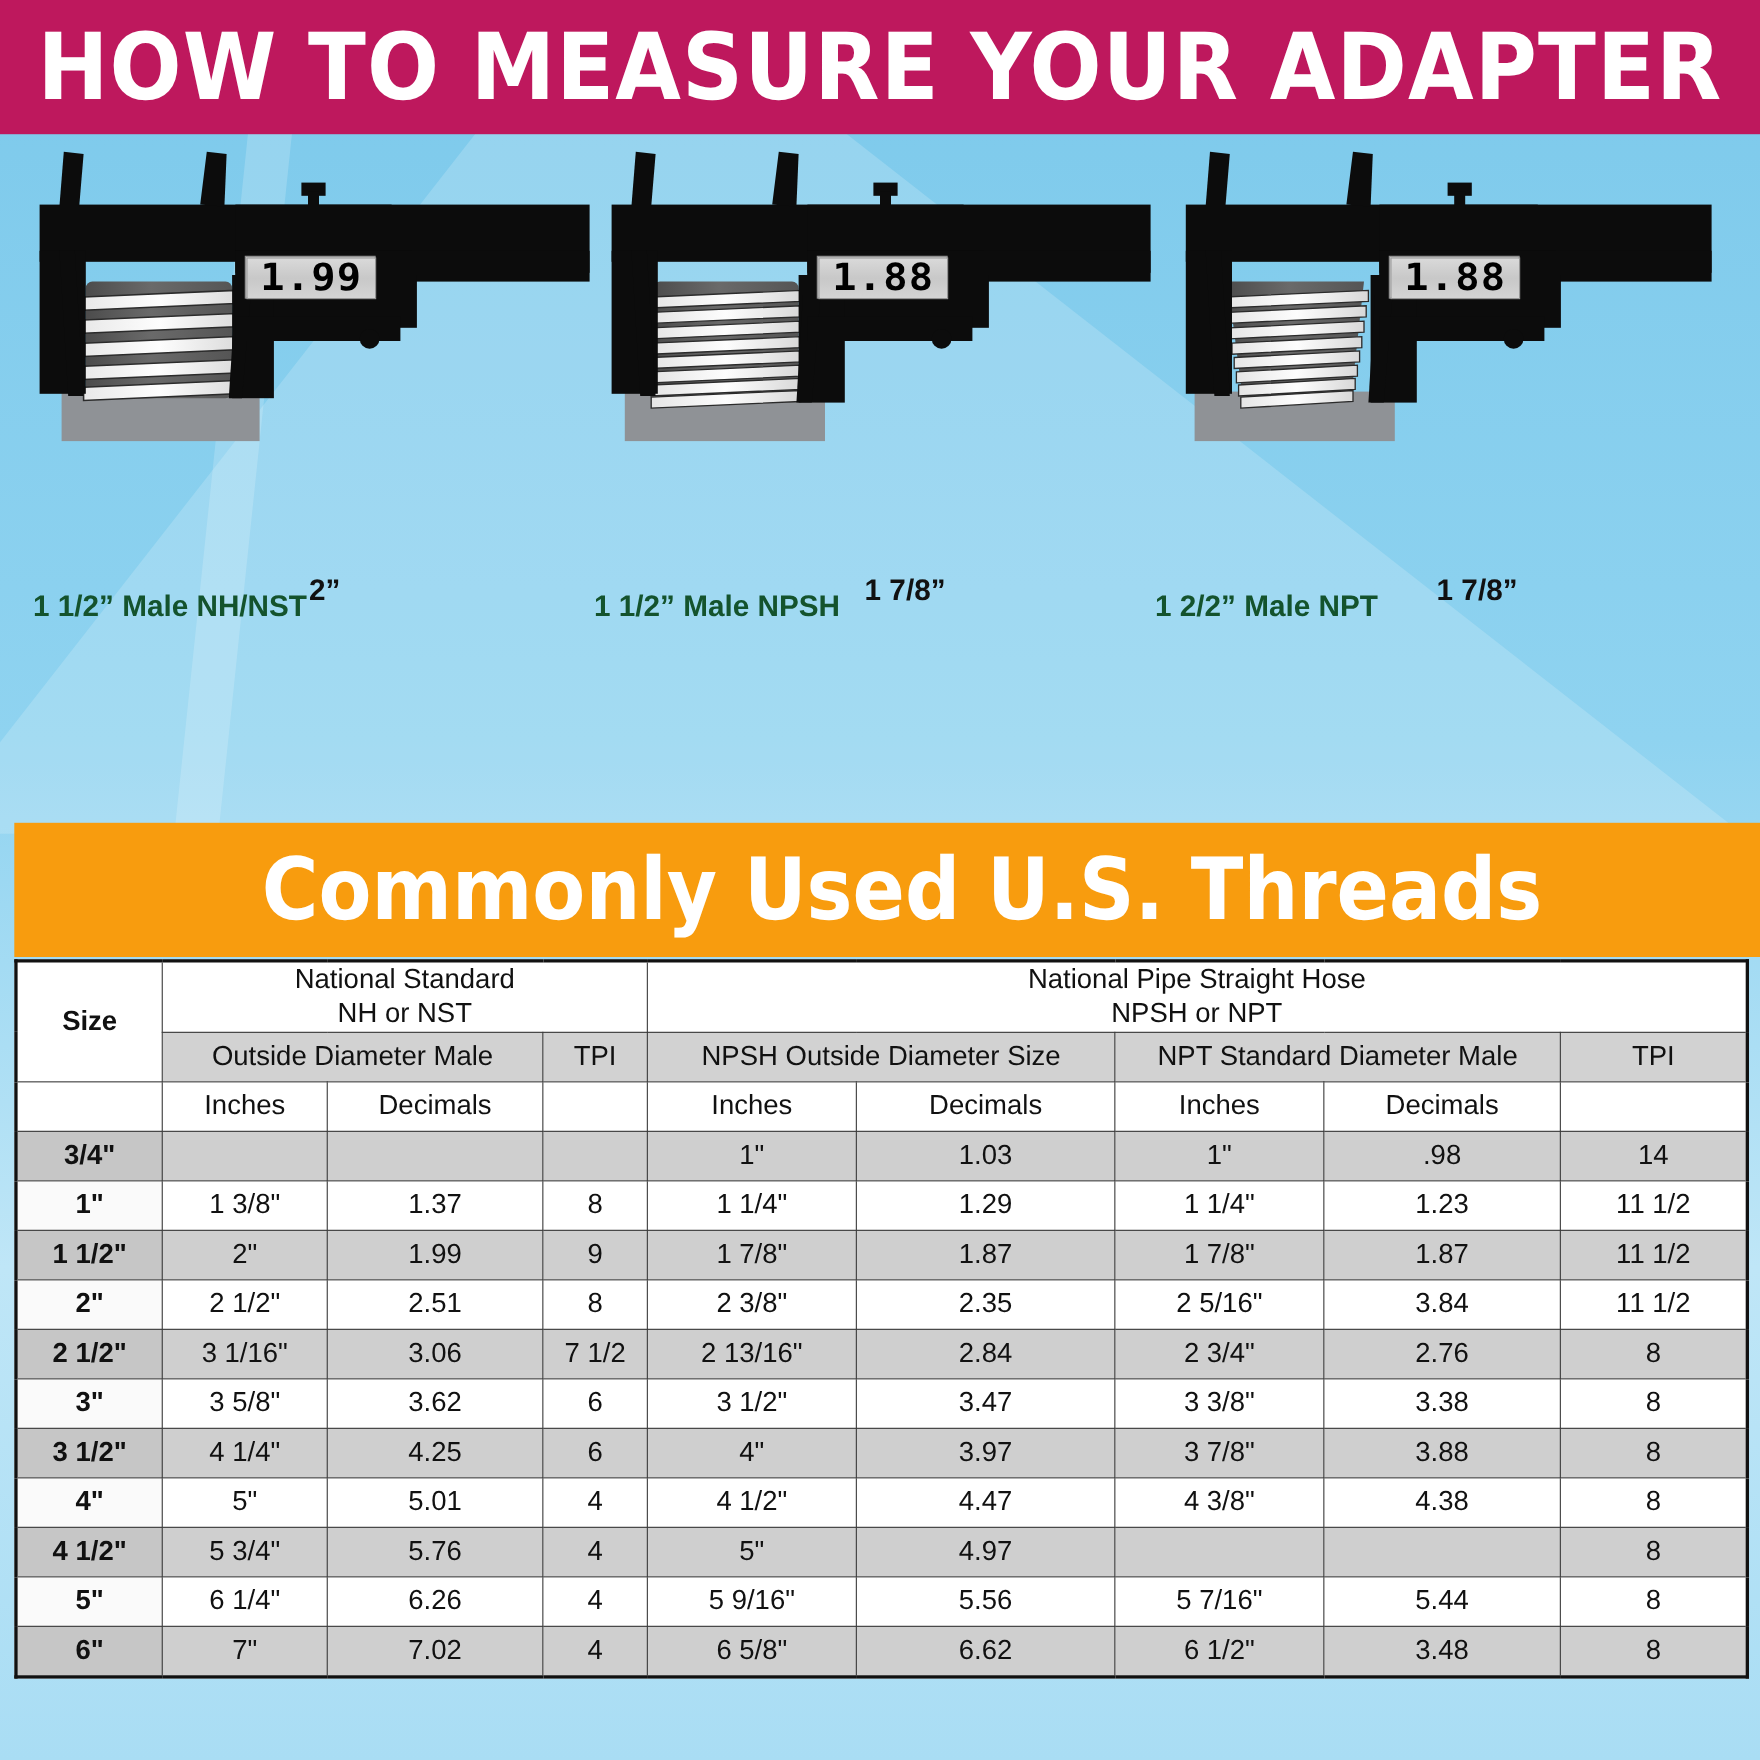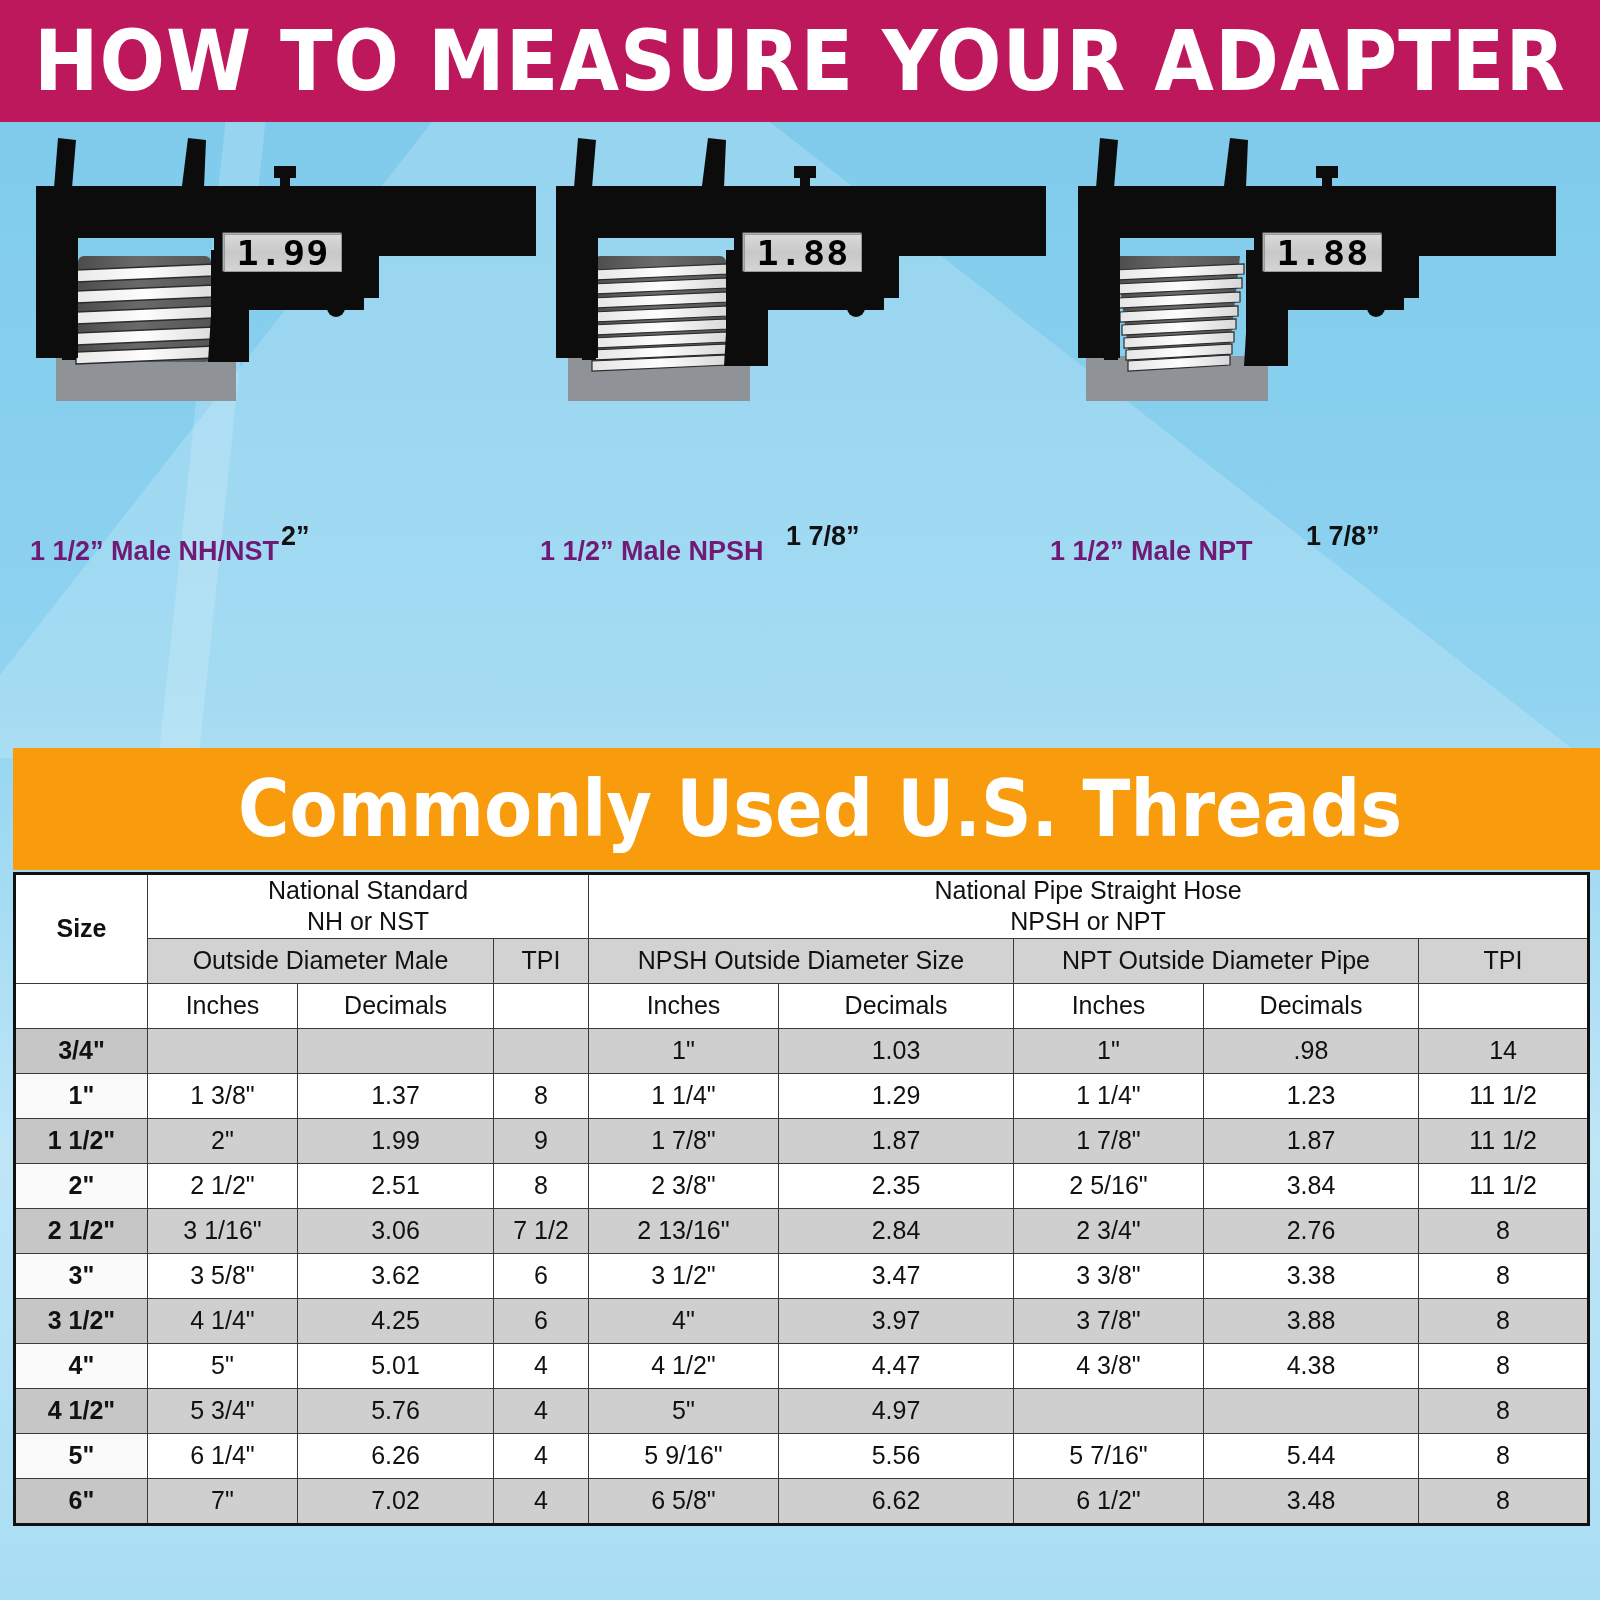--- a/index.html
+++ b/index.html
@@ -50,21 +50,21 @@
 
   .cal-svg{position:absolute;left:0;top:0;}
 
   .cal-reading{
     position:absolute;font-size:27px;font-weight:bold;color:#111;
     font-family:"Liberation Sans","DejaVu Sans",sans-serif;
     letter-spacing:0px;white-space:nowrap;
   }
   .cal-caption{
     position:absolute;left:12px;top:408px;
-    font-size:27px;font-weight:bold;color:#701a75;white-space:nowrap;
+    font-size:27px;font-weight:bold;color:#14532d;white-space:nowrap;
     font-family:"Liberation Sans","DejaVu Sans",sans-serif;
   }
   .lcd{
     position:absolute;
     background:linear-gradient(180deg,#d9d9d9 0%,#c8c8c8 50%,#d4d4d4 100%);
     border:1px solid #9a9a9a;
     display:flex;align-items:center;justify-content:center;
   }
   .lcd span{
     font-family:"DejaVu Sans Mono","Liberation Mono",monospace;
@@ -296,21 +296,21 @@
           <circle cx="338" cy="180" r="9"></circle>
         </g>
         <rect x="225" y="105" width="118" height="38" fill="#cfcfcf" stroke="#8f8f8f" stroke-width="1"></rect>
       </svg>
 
       <div class="lcd" style="left:226px;top:106px;width:116px;height:36px;">
         <span>1.88</span>
       </div>
 
       <div class="cal-reading" style="left:268px;top:393px;">1 7/8”</div>
-      <div class="cal-caption">1 1/2”  Male NPT</div>
+      <div class="cal-caption">1 2/2”  Male NPT</div>
     </div>
 
   </div>
 
   <div class="table-banner">
     <h2>Commonly Used U.S. Threads</h2>
   </div>
 
   <div class="tbl-wrap">
     <table class="threads">
@@ -336,21 +336,21 @@
           <td colspan="5" class="grp thick-t thick-r">
             <div>National Pipe Straight Hose</div>
             <div>NPSH or NPT</div>
           </td>
         </tr>
 
         <tr>
           <td colspan="2" class="sub">Outside Diameter Male</td>
           <td class="sub">TPI</td>
           <td colspan="2" class="sub">NPSH Outside Diameter Size</td>
-          <td colspan="2" class="sub">NPT Outside Diameter Pipe</td>
+          <td colspan="2" class="sub">NPT Standard Diameter Male</td>
           <td class="sub thick-r">TPI</td>
         </tr>
 
         <tr>
           <td class="unit thick-l"></td>
           <td class="unit">Inches</td>
           <td class="unit">Decimals</td>
           <td class="unit"></td>
           <td class="unit">Inches</td>
           <td class="unit">Decimals</td>

